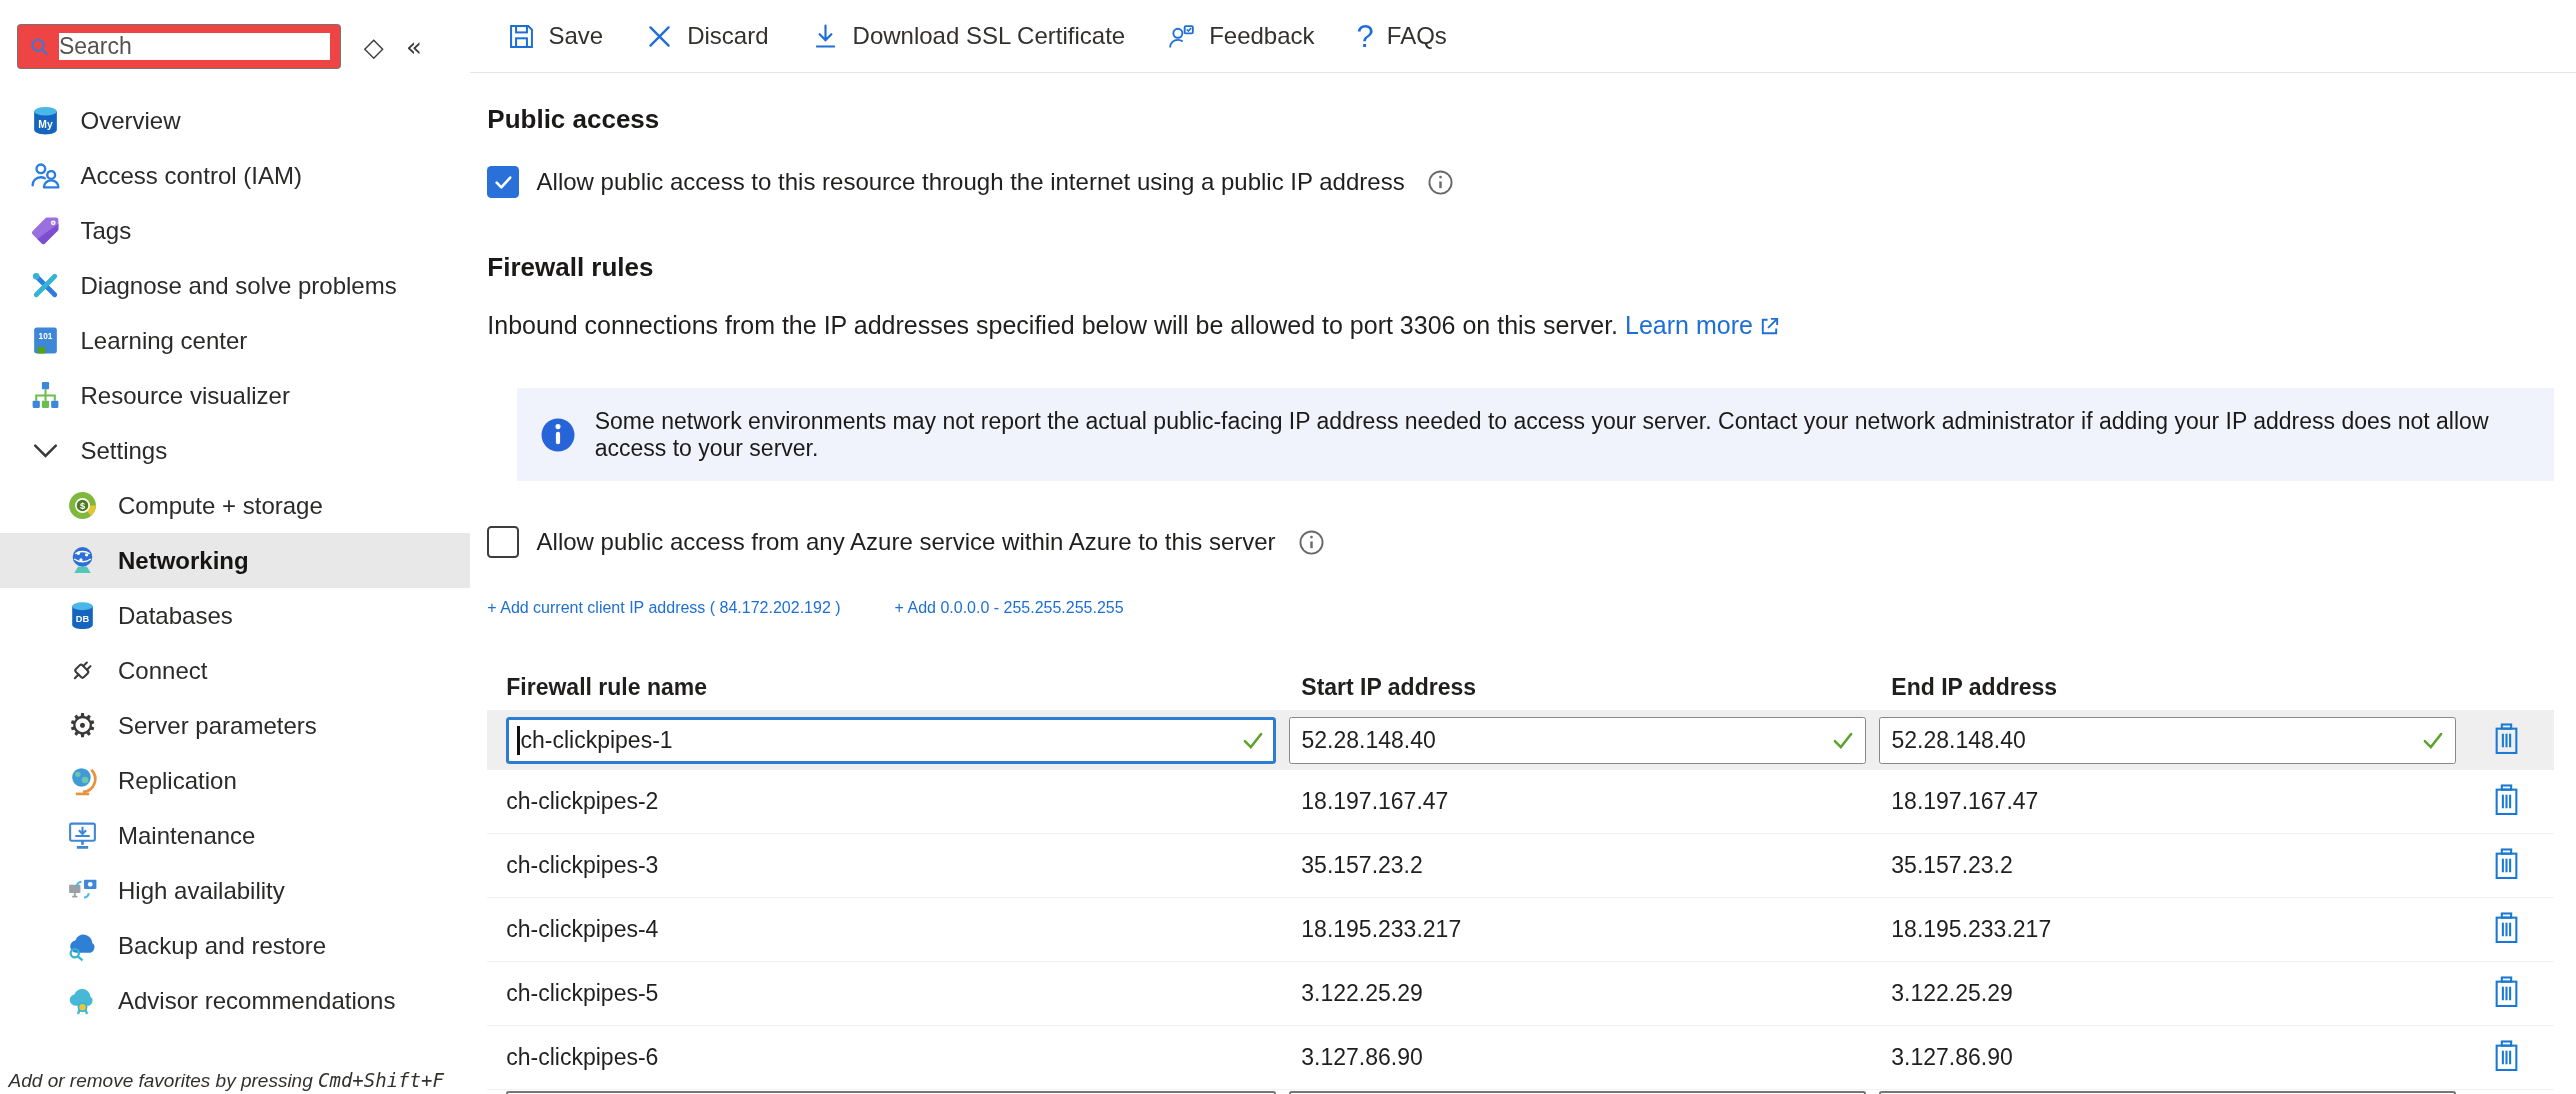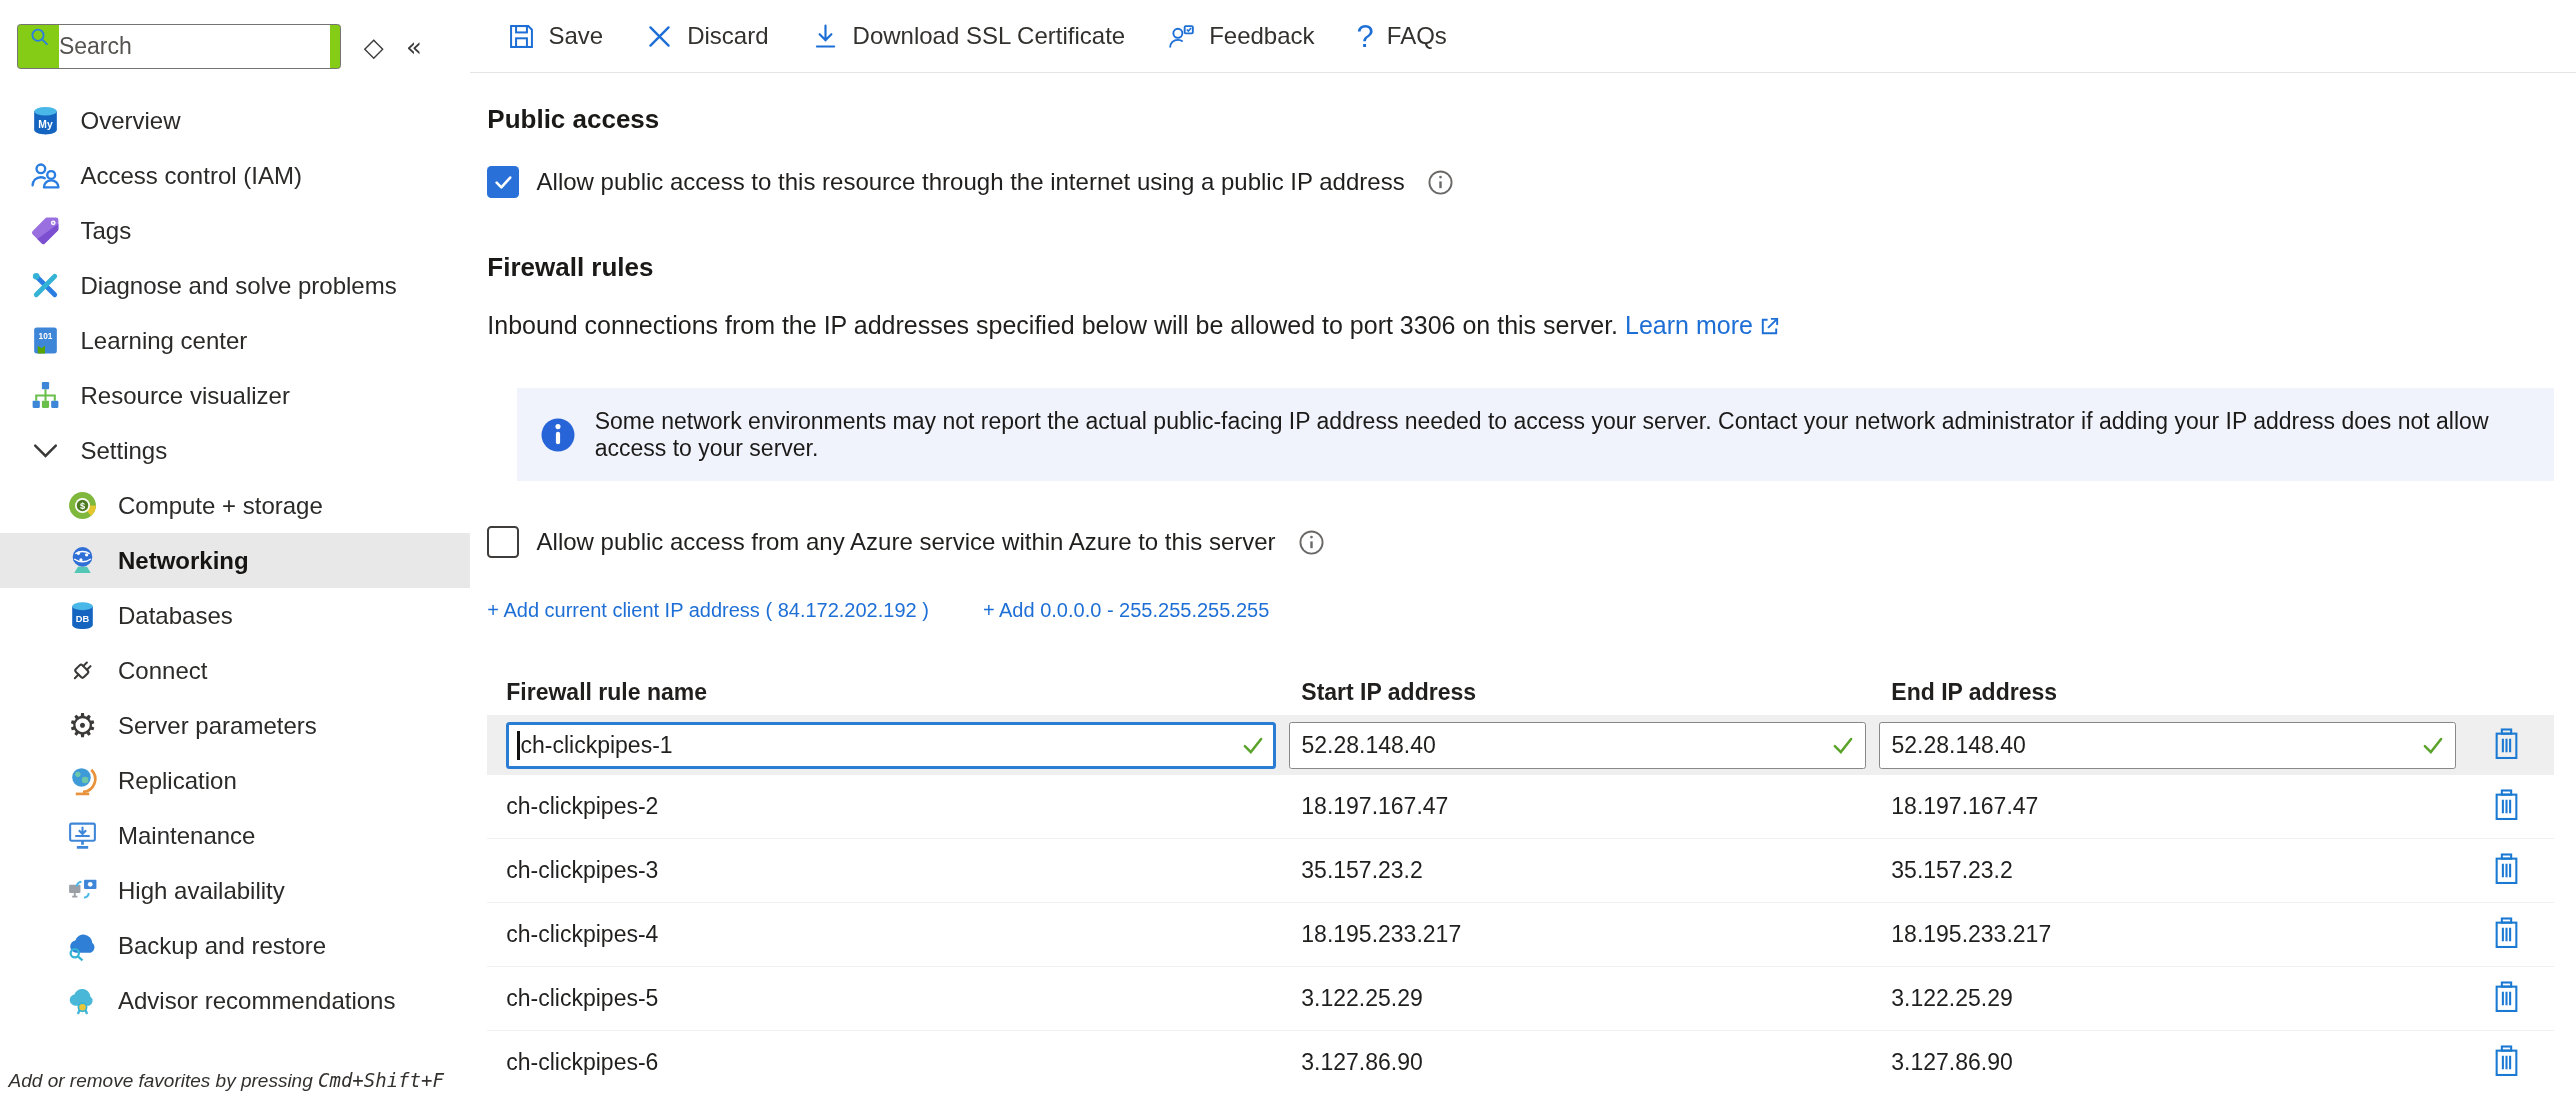--- a/index.html
+++ b/index.html
@@ -3,21 +3,21 @@
 <meta charset="utf-8">
 <style>
   * { margin:0; padding:0; box-sizing:border-box; }
   html,body { width:2576px; height:1095px; overflow:hidden; background:#fff;
     font-family:"Liberation Sans", sans-serif; color:#201f1e; }
 
   
   .sidebar { position:absolute; left:0; top:0; width:470px; height:1095px; background:#fff; }
   .search-row { display:flex; align-items:center; padding:24px 0 0 17.3px; gap:22.4px; }
   .search-box { width:324px; height:45px; border:1.7px solid #767472; border-radius:3.5px;
-    display:flex; padding:0 10.4px; gap:8.6px; background:#84cc16; }
+    display:flex; align-items:center; padding:0 10.4px; gap:8.6px; background:#ef4444; }
   .search-box input { border:none; outline:none; font-size:23px; width:100%;
     font-family:"Liberation Sans", sans-serif; color:#201f1e; }
   .search-box input::placeholder { color:#55534f; }
   .glyph-btn { font-size:26px; color:#3b3a39; background:none; border:none; cursor:pointer;
     line-height:1; font-family:"DejaVu Sans", sans-serif; }
   .nav { position:absolute; top:93px; left:0; right:0; }
   .nav-item { height:55px; display:flex; align-items:center; padding-left:28.5px; gap:19px;
     font-size:24px; color:#2b2a29; cursor:pointer; }
   .nav-item.sub { padding-left:66px; }
   .nav-item.selected { background:#e8e8e8; font-weight:bold; color:#161514; }
@@ -54,21 +54,21 @@
 
   .desc { margin-top:28px; font-size:25px; color:#201f1e; }
   a.link { color:#1d6fd6; text-decoration:none; cursor:pointer; }
   .ext-icon { width:23px; height:23px; vertical-align:-3.5px; margin-left:5.2px; }
 
   .banner { margin-top:48px; height:93px; background:#f0f3fb; display:flex;
     align-items:center; gap:19px; padding:0 22.4px;margin-left:30px; }
   .banner svg { width:36px; height:36px; flex:0 0 36px; }
   .banner-text { font-size:23px; color:#1b1a19; }
 
-  .links-row { margin-top:41px; display:flex; gap:54px; font-size:20px; }
+  .links-row { margin-top:41px; display:flex; gap:54px; font-size:16px; }
 
   .table { margin-top:48px; }
   .tgrid { display:grid; grid-template-columns:770px 577px 577px 74px; column-gap:13px;
     align-items:center; }
   .thead { padding-left:19px; height:45px; }
   .thead .th { font-weight:bold; font-size:23px; }
   .thead .th.ip { padding-left:12px; }
   .trow { padding-left:19px; height:64px; font-size:23px; }
   .trow .cell.ip { padding-left:12px; }
   .trow.lined { border-bottom:1.7px solid #f1f1f1; }

